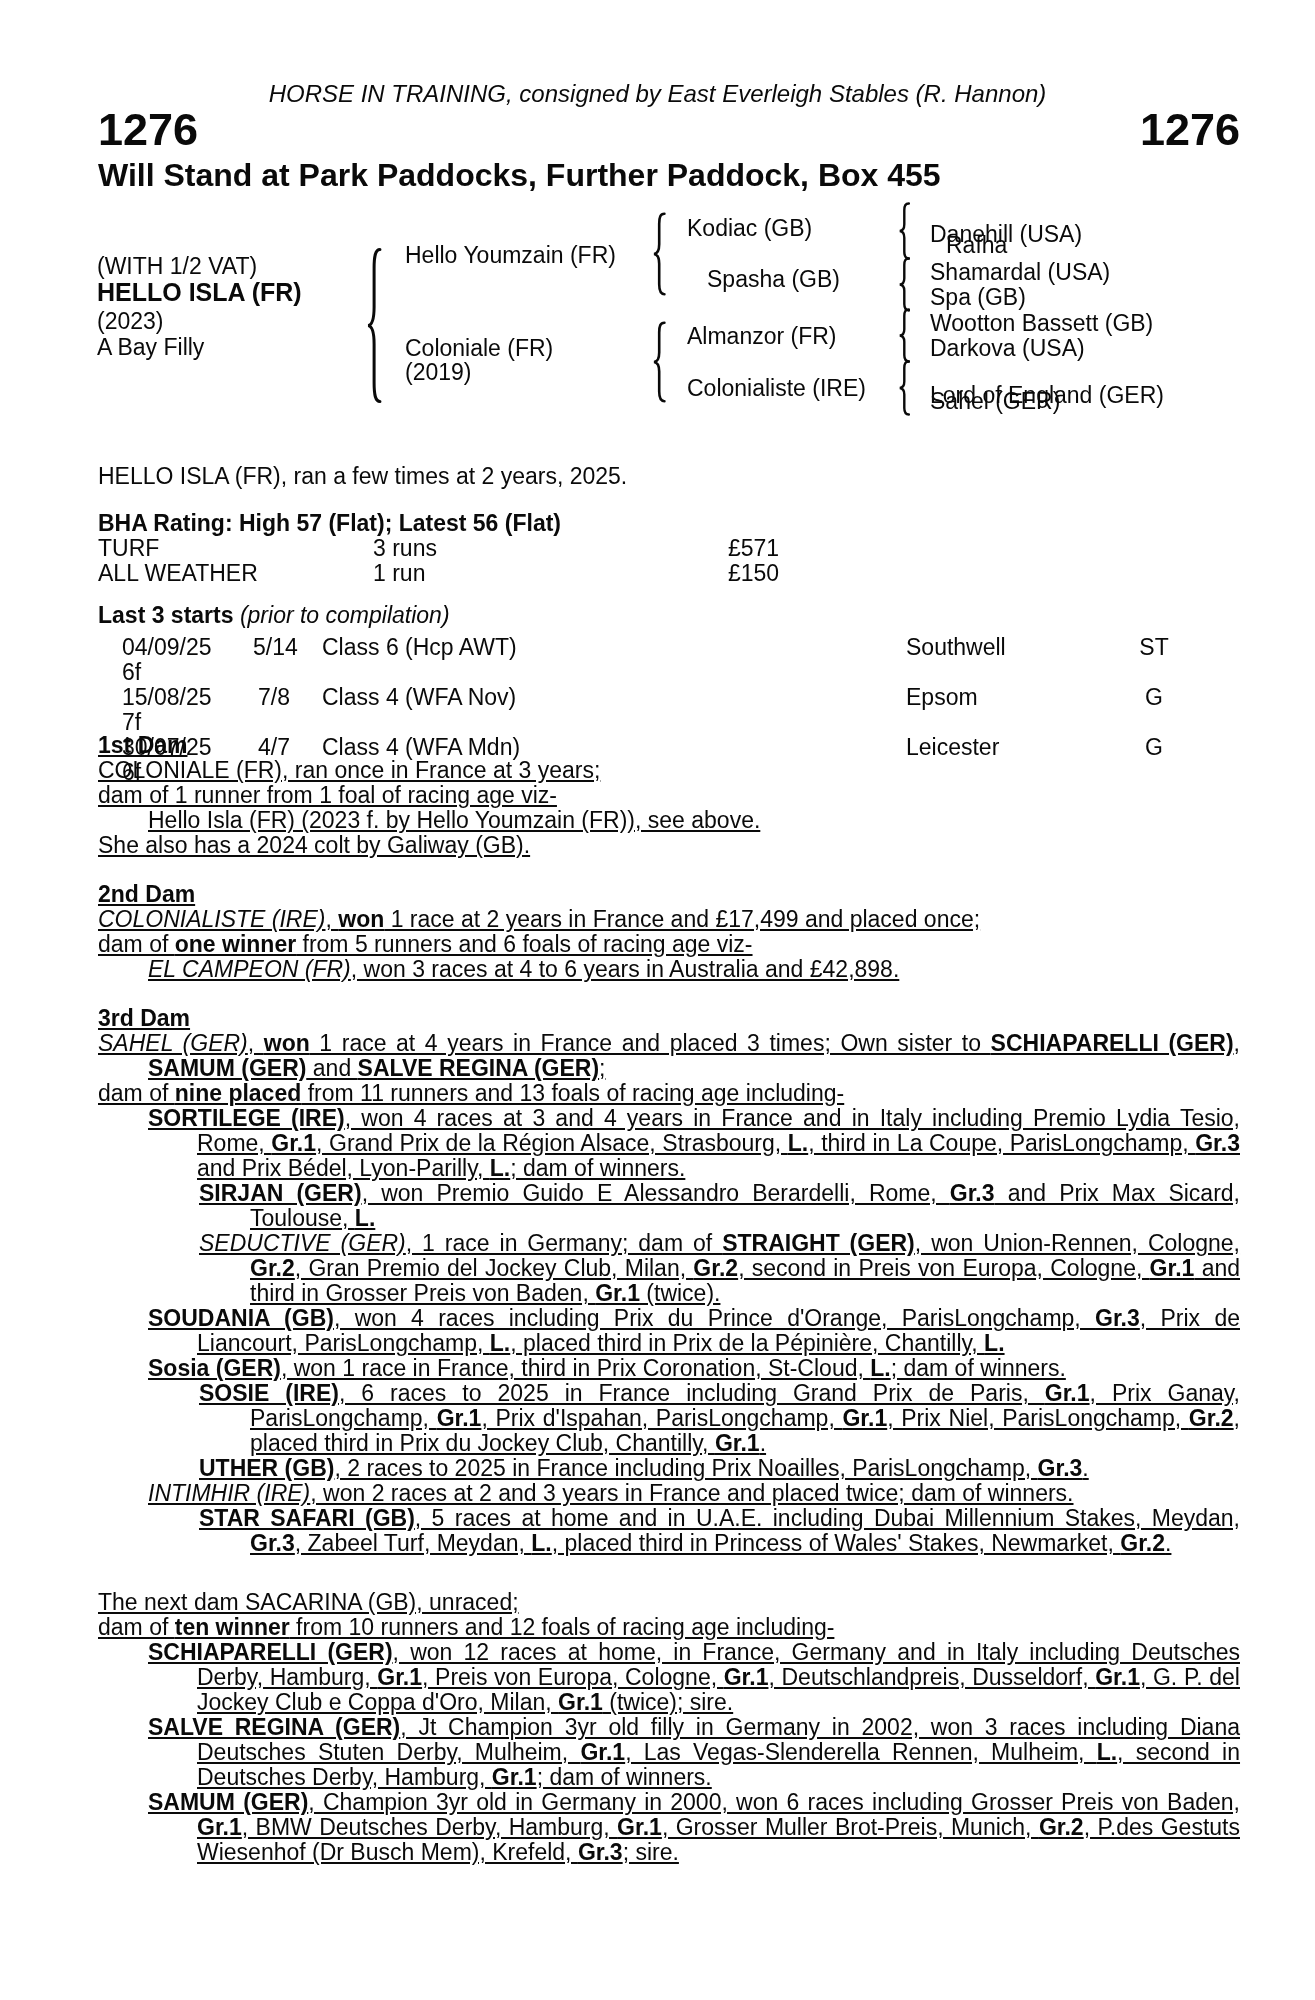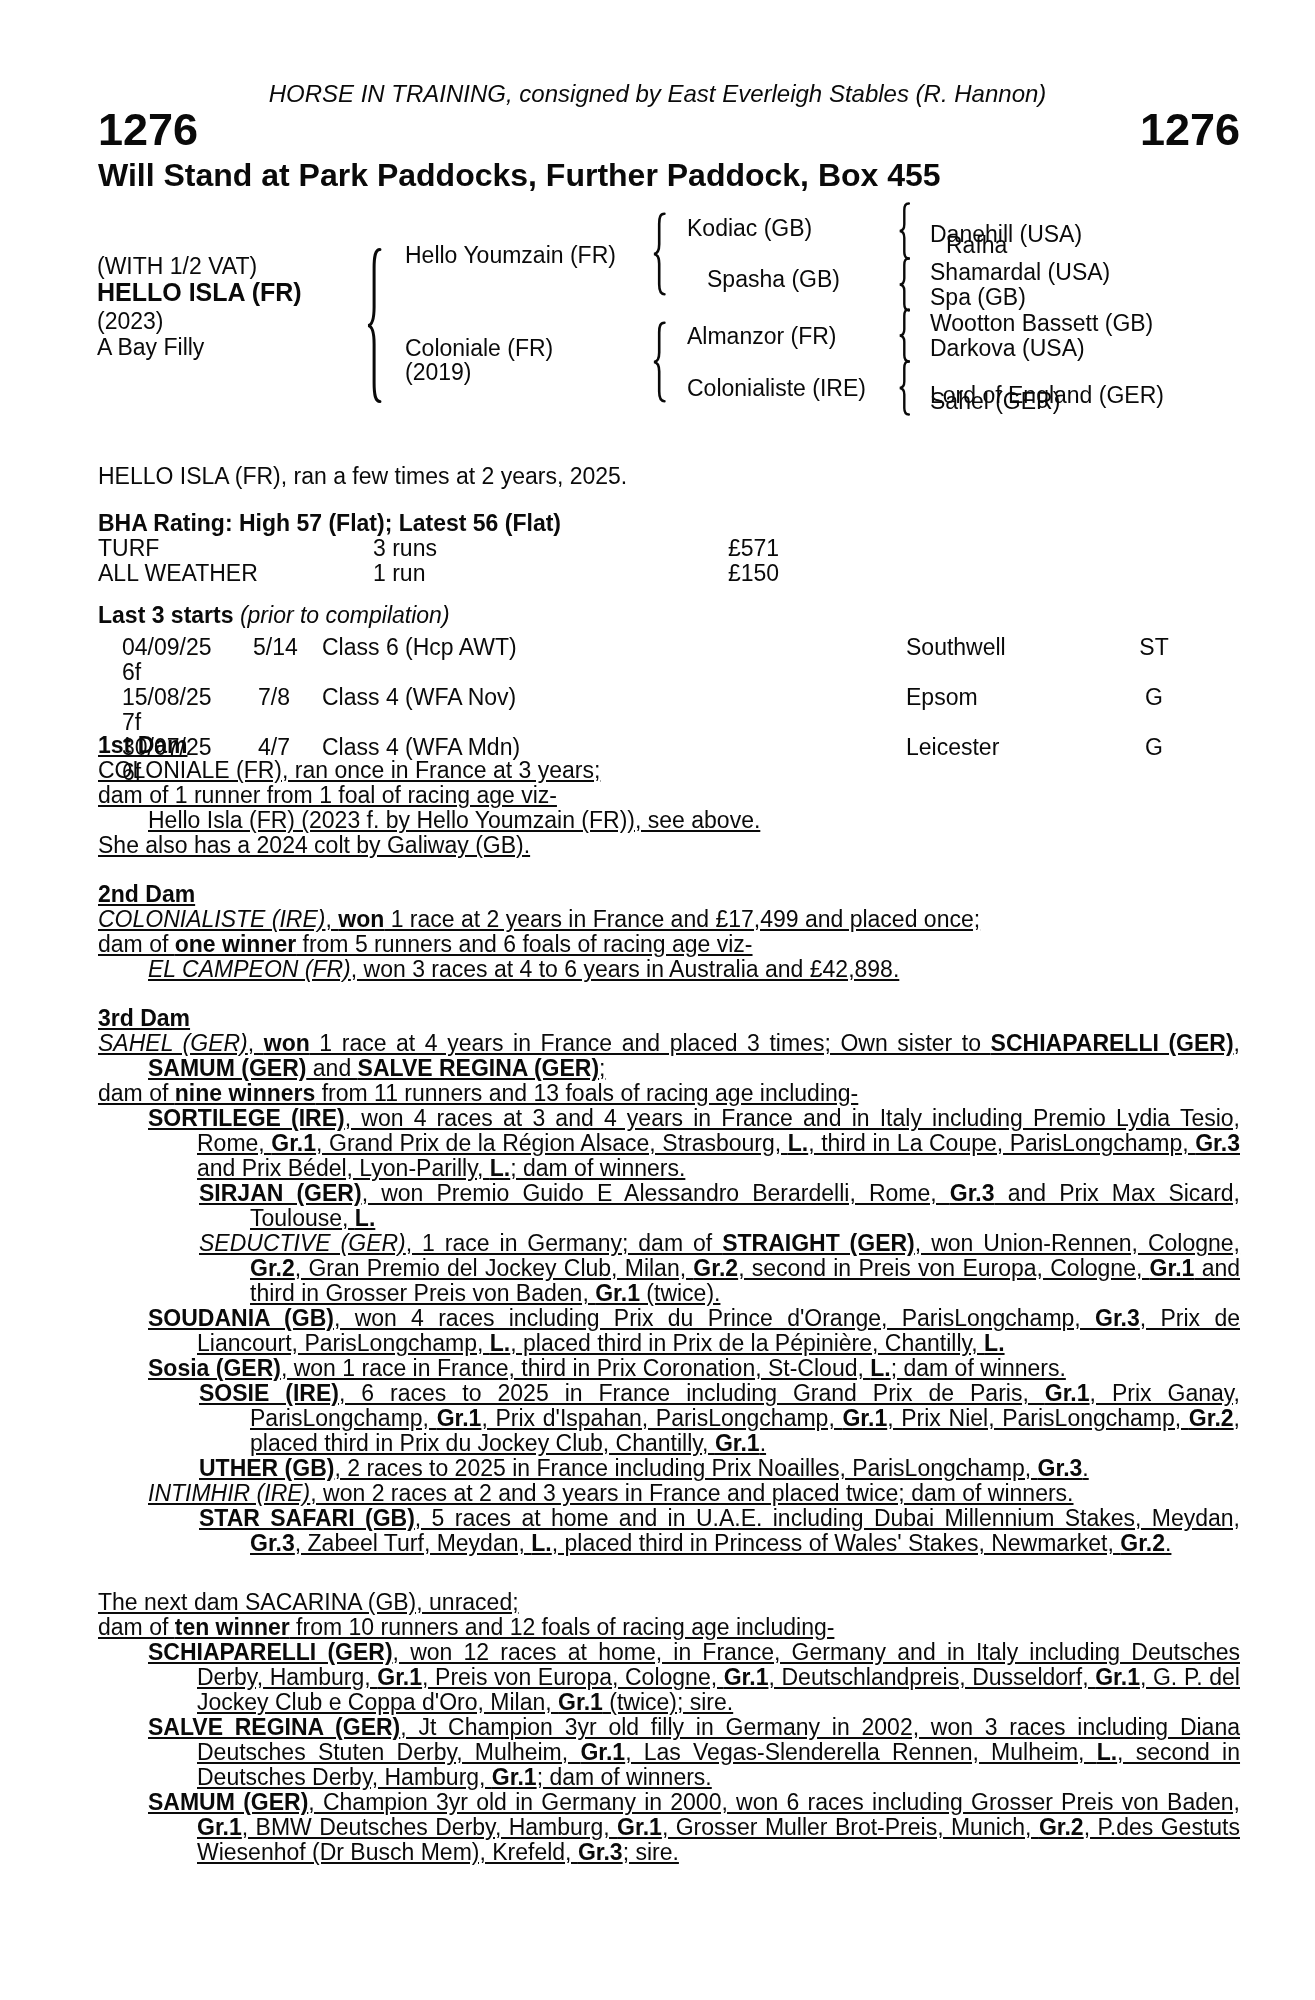--- a/index.html
+++ b/index.html
@@ -172,21 +172,21 @@
       </div>
       <div class="section">
         <div class="sec-heading">2nd Dam</div>
         <div class="para lvl0"><span class="i">COLONIALISTE (IRE)</span><span>, </span><span class="b">won</span><span> 1 race at 2 years in France and £17,499 and placed once;</span></div>
         <div class="para lvl0"><span>dam of </span><span class="b">one winner</span><span> from 5 runners and 6 foals of racing age viz-</span></div>
         <div class="para lvl1"><span class="i">EL CAMPEON (FR)</span><span>, won 3 races at 4 to 6 years in Australia and £42,898.</span></div>
       </div>
       <div class="section">
         <div class="sec-heading">3rd Dam</div>
         <div class="para lvl0 hang"><span class="i">SAHEL (GER)</span><span>, </span><span class="b">won</span><span> 1 race at 4 years in France and placed 3 times; Own sister to </span><span class="b">SCHIAPARELLI (GER)</span><span>, </span><span class="b">SAMUM (GER)</span><span> and </span><span class="b">SALVE REGINA (GER)</span><span>;</span></div>
-        <div class="para lvl0"><span>dam of </span><span class="b">nine winners</span><span> from 11 runners and 13 foals of racing age including-</span></div>
+        <div class="para lvl0"><span>dam of </span><span class="b">nine placed</span><span> from 11 runners and 13 foals of racing age including-</span></div>
         <div class="para lvl1"><span class="b">SORTILEGE (IRE)</span><span>, won 4 races at 3 and 4 years in France and in Italy including Premio Lydia Tesio, Rome, </span><span class="b">Gr.1</span><span>, Grand Prix de la Région Alsace, Strasbourg, </span><span class="b">L.</span><span>, third in La Coupe, ParisLongchamp, </span><span class="b">Gr.3</span><span> and Prix Bédel, Lyon-Parilly, </span><span class="b">L.</span><span>; dam of winners.</span></div>
         <div class="para lvl2"><span class="b">SIRJAN (GER)</span><span>, won Premio Guido E Alessandro Berardelli, Rome, </span><span class="b">Gr.3</span><span> and Prix Max Sicard, Toulouse, </span><span class="b">L.</span></div>
         <div class="para lvl2"><span class="i">SEDUCTIVE (GER)</span><span>, 1 race in Germany; dam of </span><span class="b">STRAIGHT (GER)</span><span>, won Union-Rennen, Cologne, </span><span class="b">Gr.2</span><span>, Gran Premio del Jockey Club, Milan, </span><span class="b">Gr.2</span><span>, second in Preis von Europa, Cologne, </span><span class="b">Gr.1</span><span> and third in Grosser Preis von Baden, </span><span class="b">Gr.1</span><span> (twice).</span></div>
         <div class="para lvl1"><span class="b">SOUDANIA (GB)</span><span>, won 4 races including Prix du Prince d'Orange, ParisLongchamp, </span><span class="b">Gr.3</span><span>, Prix de Liancourt, ParisLongchamp, </span><span class="b">L.</span><span>, placed third in Prix de la Pépinière, Chantilly, </span><span class="b">L.</span></div>
         <div class="para lvl1"><span class="b">Sosia (GER)</span><span>, won 1 race in France, third in Prix Coronation, St-Cloud, </span><span class="b">L.</span><span>; dam of winners.</span></div>
         <div class="para lvl2"><span class="b">SOSIE (IRE)</span><span>, 6 races to 2025 in France including Grand Prix de Paris, </span><span class="b">Gr.1</span><span>, Prix Ganay, ParisLongchamp, </span><span class="b">Gr.1</span><span>, Prix d'Ispahan, ParisLongchamp, </span><span class="b">Gr.1</span><span>, Prix Niel, ParisLongchamp, </span><span class="b">Gr.2</span><span>, placed third in Prix du Jockey Club, Chantilly, </span><span class="b">Gr.1</span><span>.</span></div>
         <div class="para lvl2"><span class="b">UTHER (GB)</span><span>, 2 races to 2025 in France including Prix Noailles, ParisLongchamp, </span><span class="b">Gr.3</span><span>.</span></div>
         <div class="para lvl1"><span class="i">INTIMHIR (IRE)</span><span>, won 2 races at 2 and 3 years in France and placed twice; dam of winners.</span></div>
         <div class="para lvl2"><span class="b">STAR SAFARI (GB)</span><span>, 5 races at home and in U.A.E. including Dubai Millennium Stakes, Meydan, </span><span class="b">Gr.3</span><span>, Zabeel Turf, Meydan, </span><span class="b">L.</span><span>, placed third in Princess of Wales' Stakes, Newmarket, </span><span class="b">Gr.2</span><span>.</span></div>
       </div>

